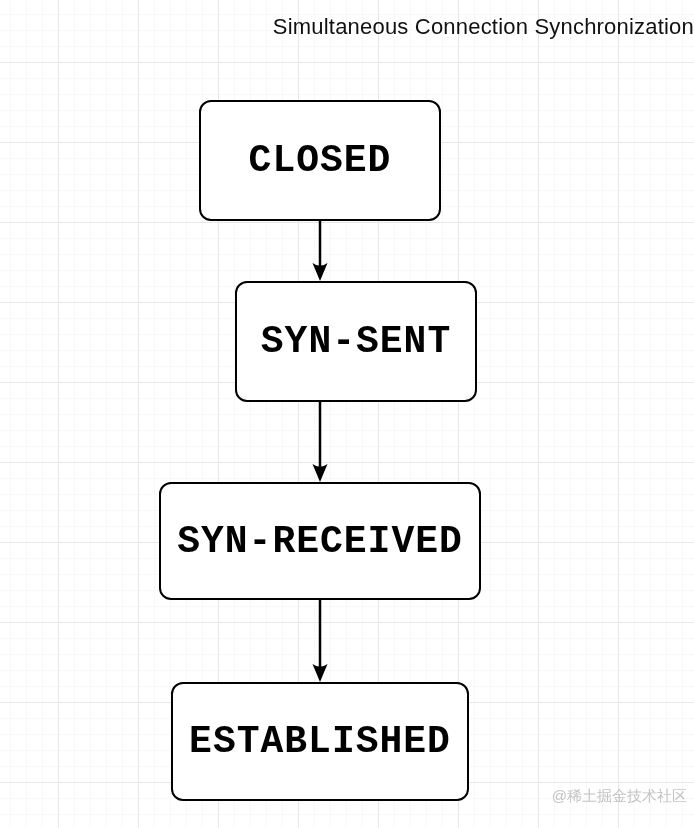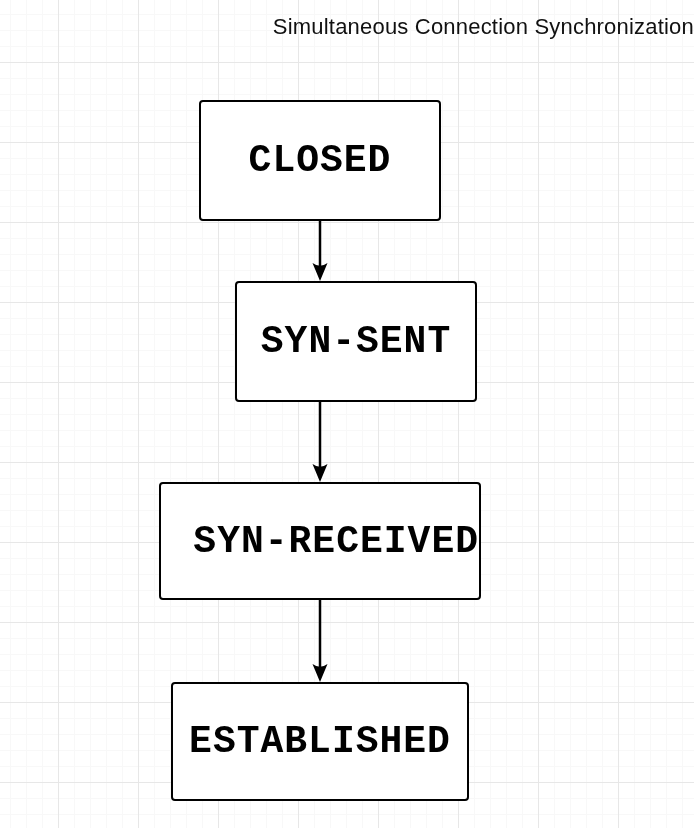--- a/index.html
+++ b/index.html
@@ -38,34 +38,34 @@
     text-align: right;
     font-size: 22px;
     font-weight: 400;
     color: var(--title-color);
     letter-spacing: 0.2px;
   }
   .node {
     position: absolute;
     background: var(--node-fill);
     border: 2.5px solid var(--stroke);
-    border-radius: 4px;
+    border-radius: 12px;
     display: flex;
     align-items: center;
     justify-content: center;
     font-family: "Liberation Mono", monospace;
     font-weight: 700;
     font-size: 38px;
     letter-spacing: 1px;
     color: var(--stroke);
     white-space: nowrap;
   }
   .node-closed       { left: 199px; top: 100px; width: 242px; height: 121px; }
   .node-syn-sent     { left: 199px; top: 281px; width: 242px; height: 121px; margin-left: 36px; }
-  .node-syn-received { left: 159px; top: 482px; width: 322px; height: 118px; justify-content: flex-end; }
+  .node-syn-received { left: 159px; top: 482px; width: 322px; height: 118px; }
   .node-established  { left: 171px; top: 682px; width: 298px; height: 119px; }
   .edge { position: absolute; left: 310px; display: block; }
   .edge-1 { top: 221px; }
   .edge-2 { top: 402px; }
   .edge-3 { top: 600px; }
   .edge line { stroke: var(--stroke); }
   .edge path { fill: var(--stroke); }
   .watermark {
     position: absolute;
     right: 7px;
@@ -105,14 +105,15 @@
 
   <svg class="edge edge-3" width="20" height="82" viewBox="0 0 20 82">
     <line x1="10" y1="0" x2="10" y2="68" stroke-width="2.5"></line>
     <path d="M10 82 L2.5 64 Q10 69.5 17.5 64 Z"></path>
   </svg>
 
   <div class="node node-established">
     <span>ESTABLISHED</span>
   </div>
 
+  <div class="watermark">@稀土掘金技术社区</div>
 
 </div>
 
 </body></html>

